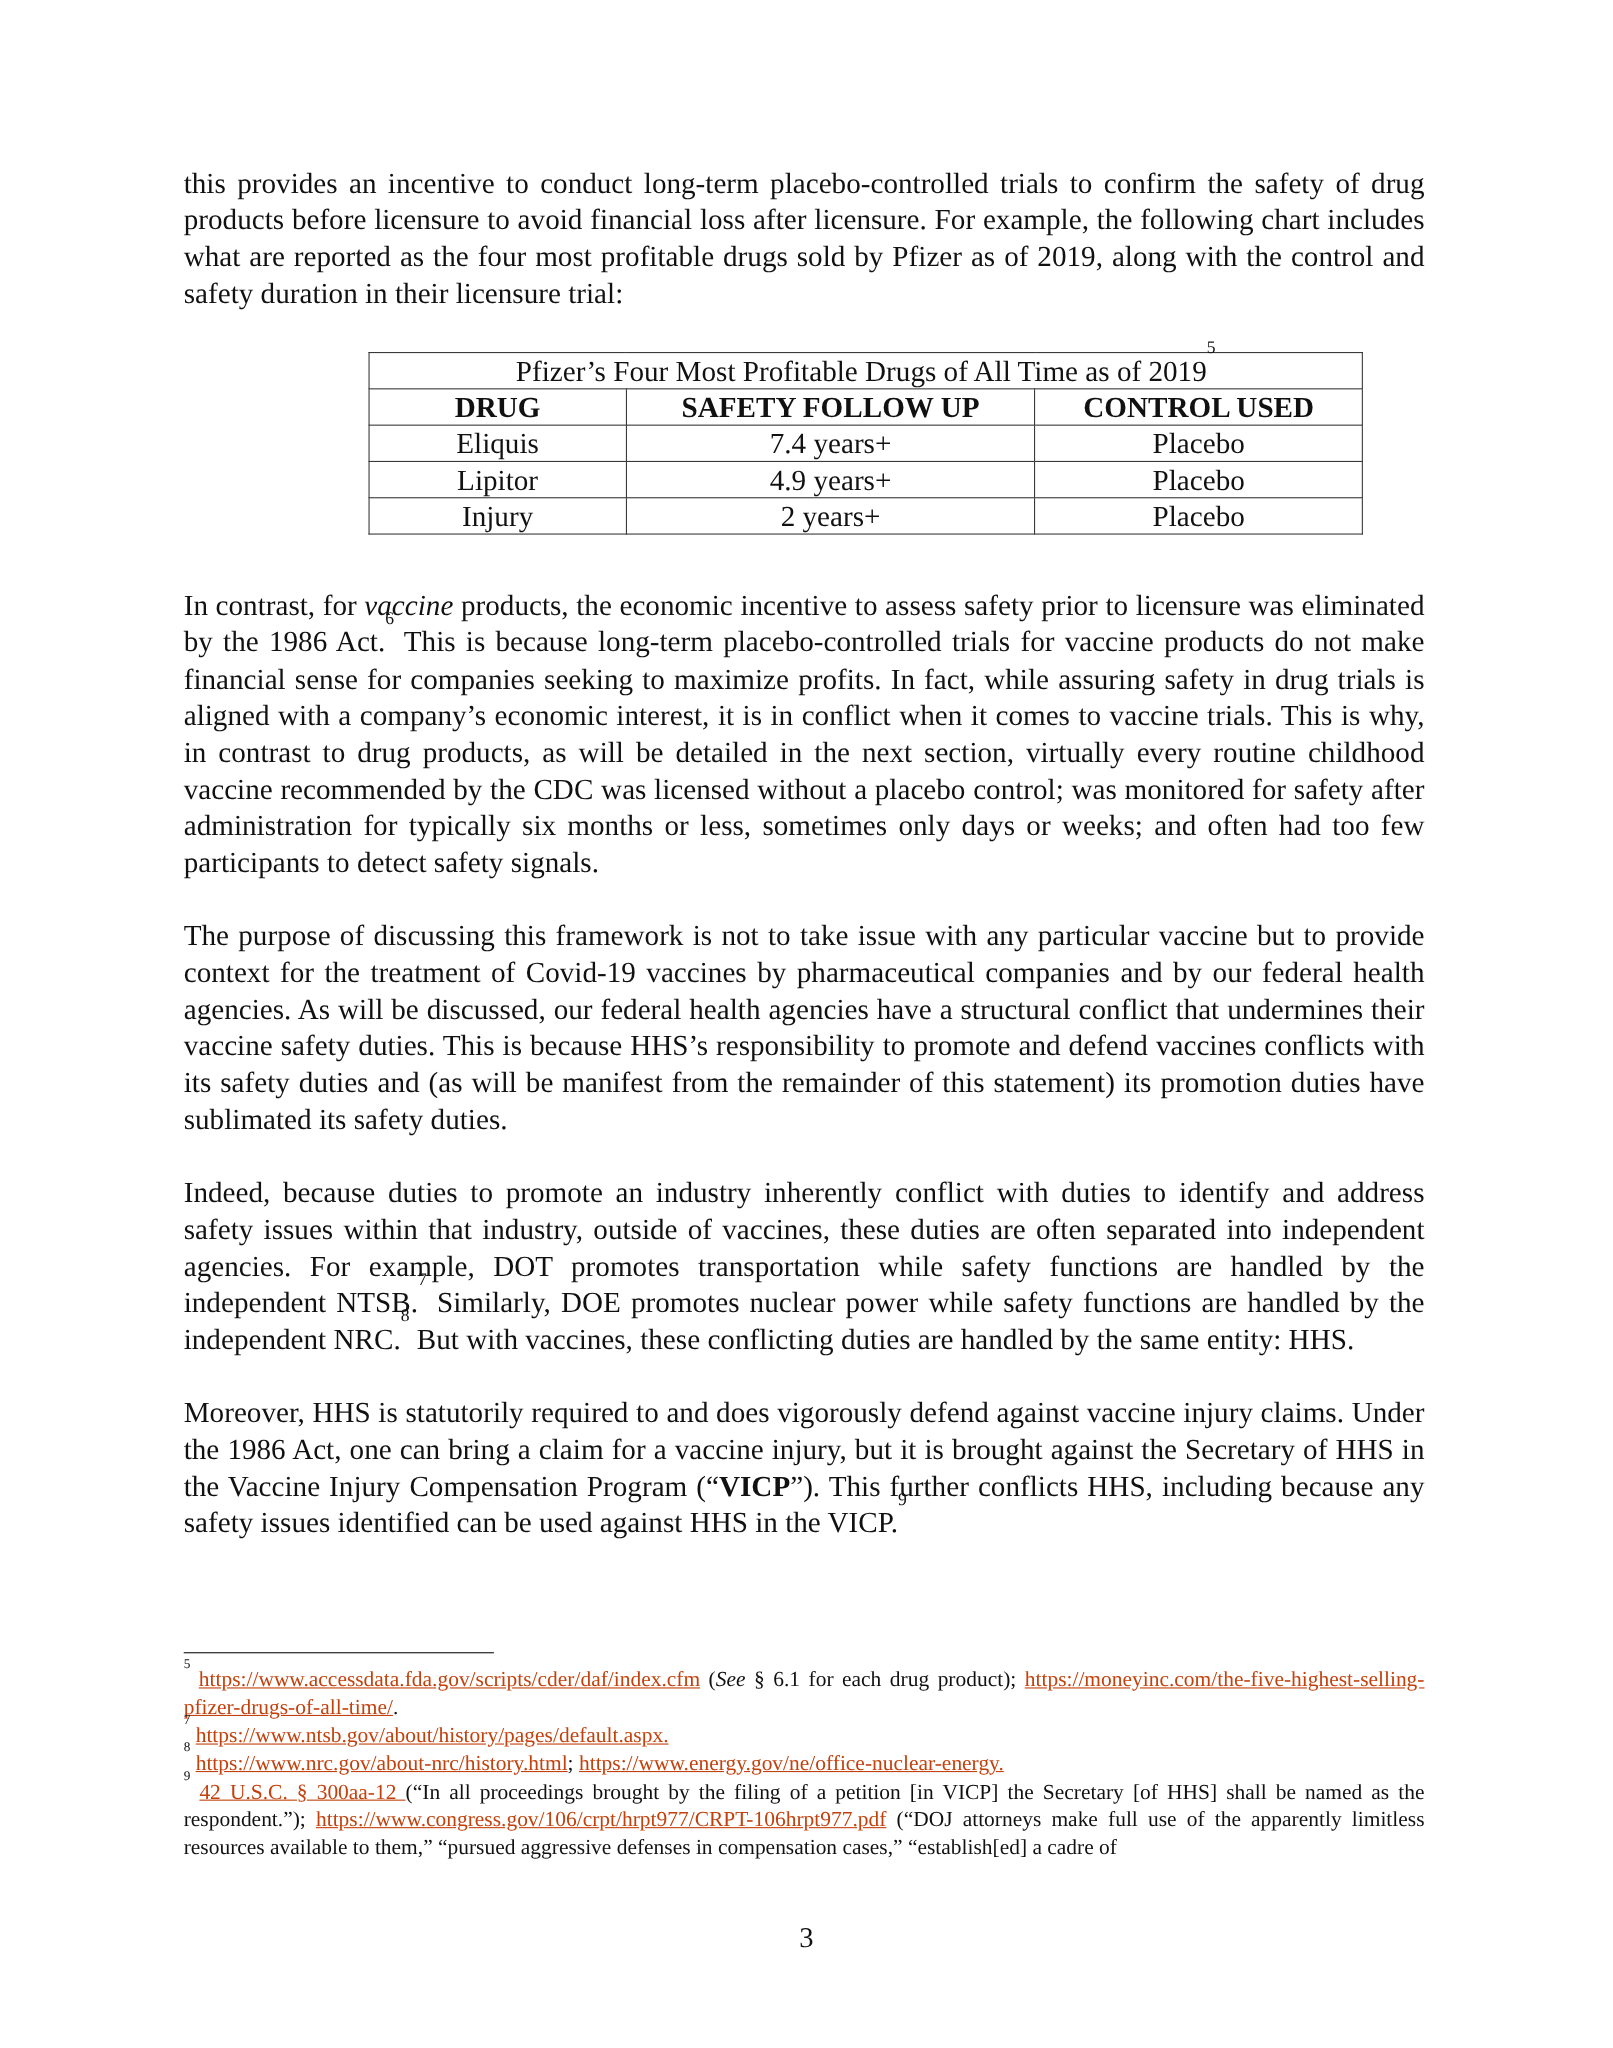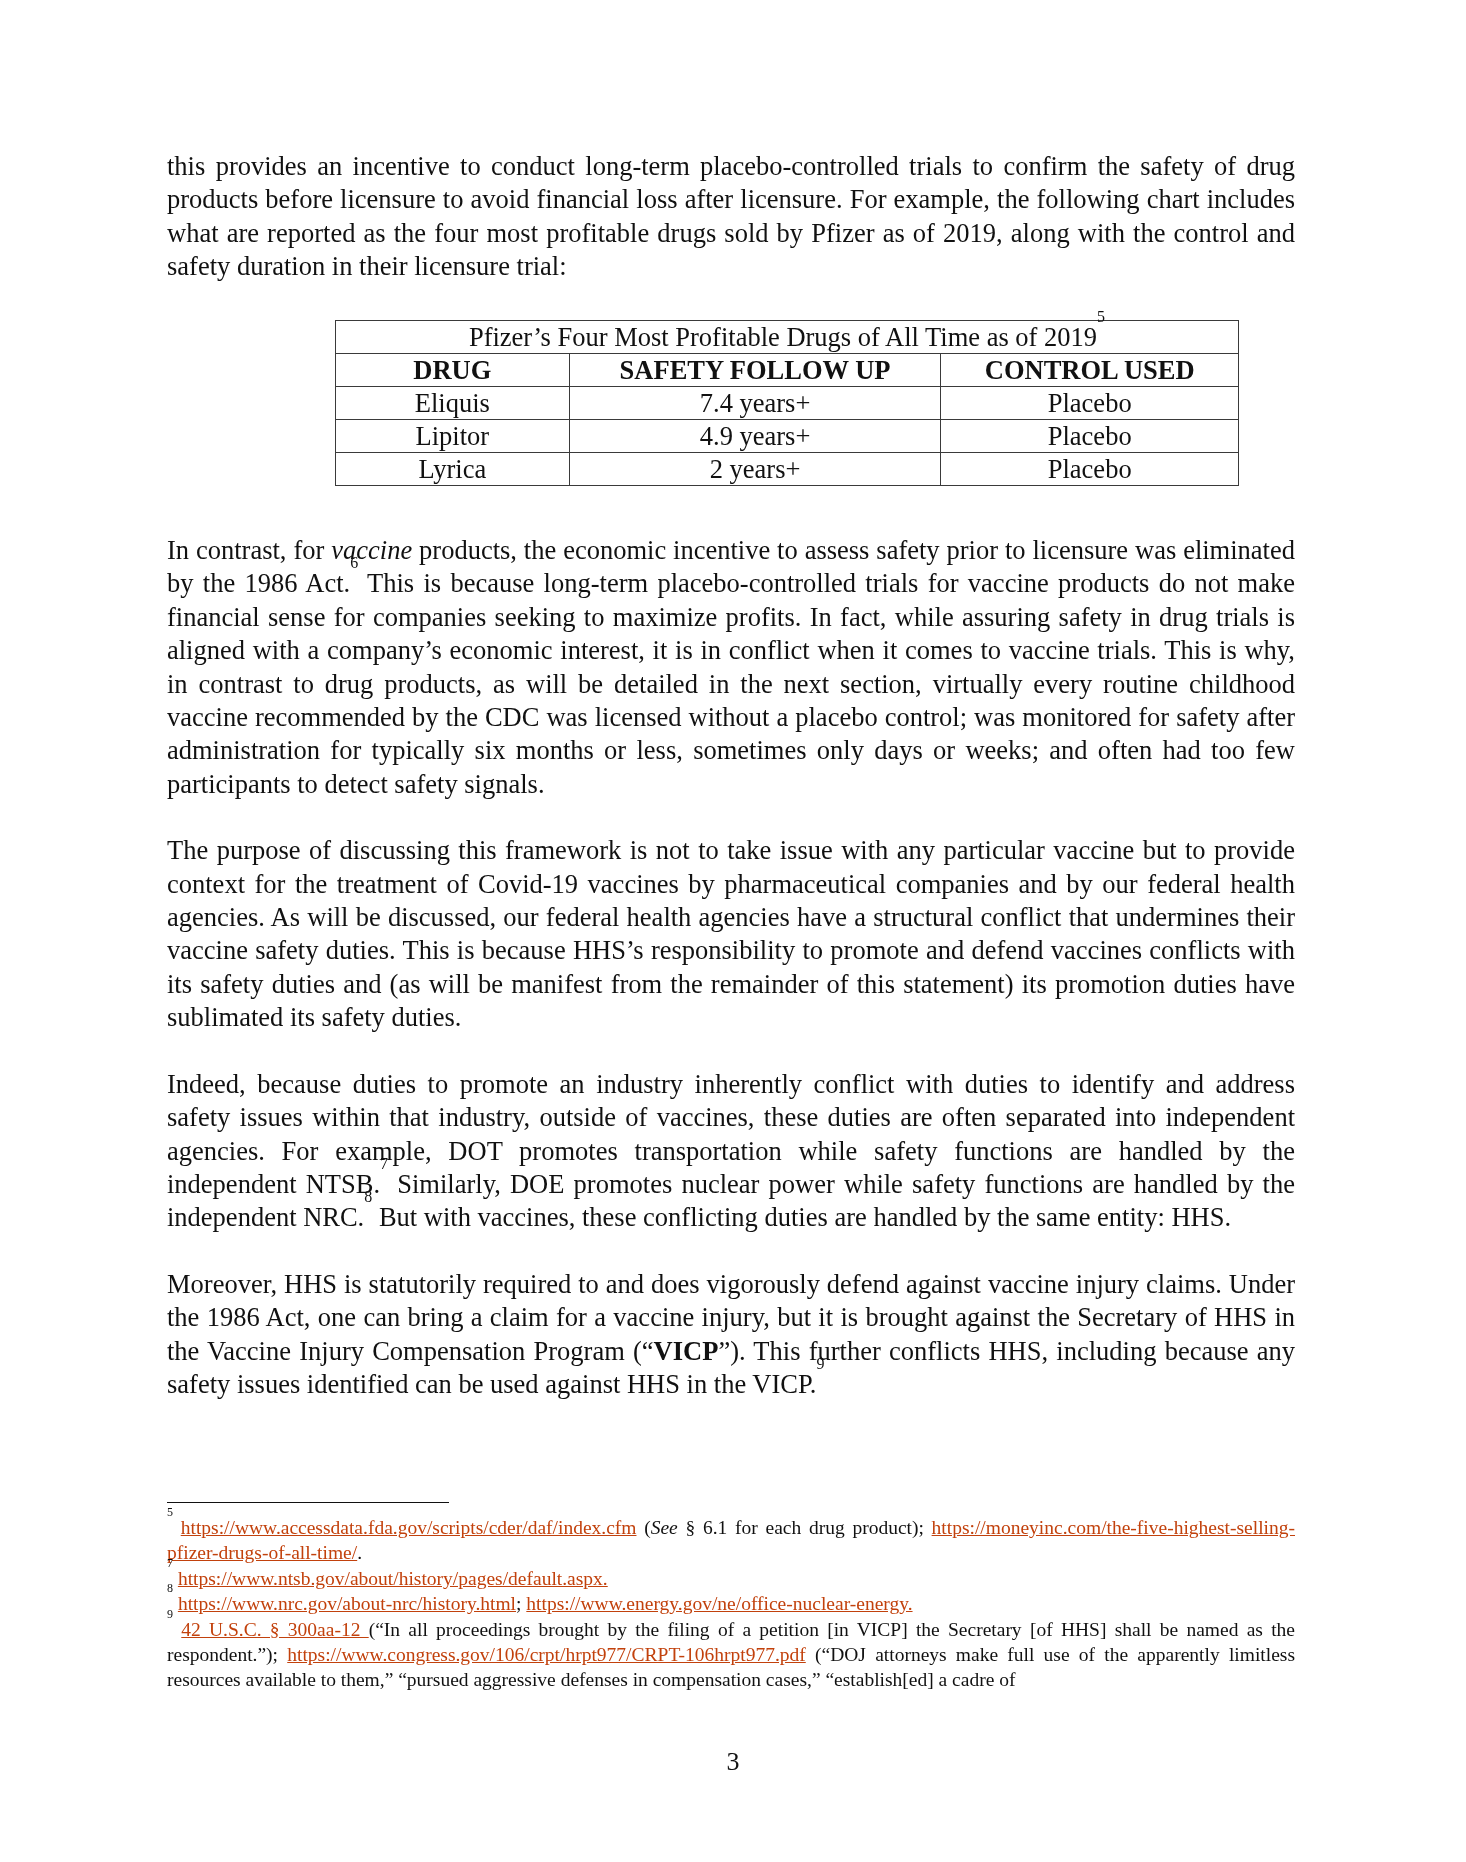--- a/index.html
+++ b/index.html
@@ -63,21 +63,21 @@
         <td>Eliquis</td>
         <td>7.4 years+</td>
         <td>Placebo</td>
       </tr>
       <tr>
         <td>Lipitor</td>
         <td>4.9 years+</td>
         <td>Placebo</td>
       </tr>
       <tr>
-        <td>Lyrica</td>
+        <td>Injury</td>
         <td>2 years+</td>
         <td>Placebo</td>
       </tr>
     </tbody>
       </table>
   </div>
 
   <div class="body-flow">
     <p class="para"><span>In contrast, for </span><em>vaccine</em><span> products, the economic incentive to assess safety prior to licensure was eliminated by the 1986 Act.</span><sup class="fn">6</sup><span> This is because long-term placebo-controlled trials for vaccine products do not make financial sense for companies seeking to maximize profits. In fact, while assuring safety in drug trials is aligned with a company’s economic interest, it is in conflict when it comes to vaccine trials. This is why, in contrast to drug products, as will be detailed in the next section, virtually every routine childhood vaccine recommended by the CDC was licensed without a placebo control; was monitored for safety after administration for typically six months or less, sometimes only days or weeks; and often had too few participants to detect safety signals.</span></p>
     <div class="gap"></div>

